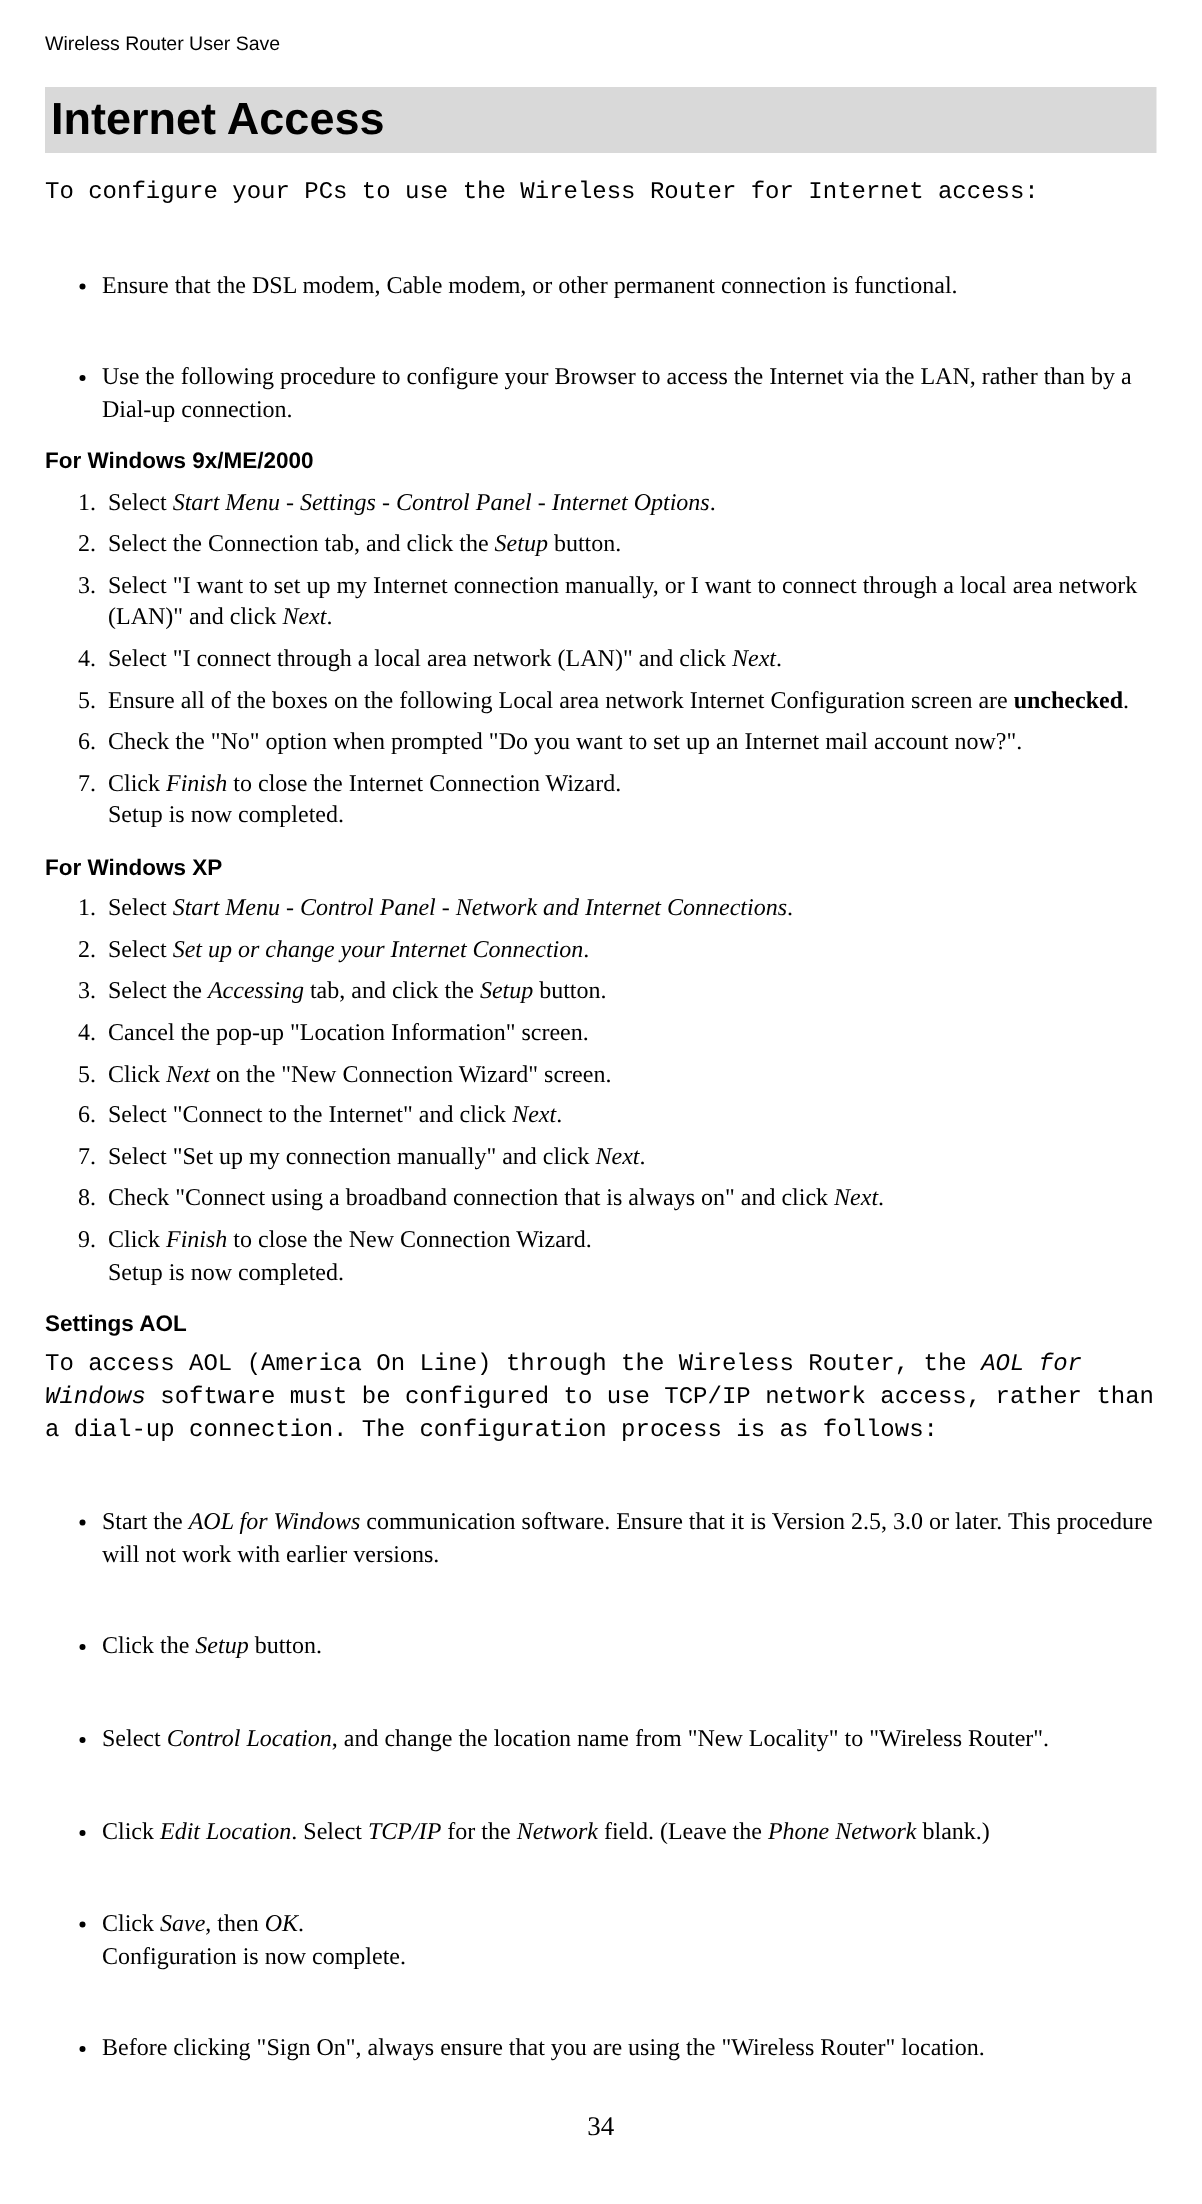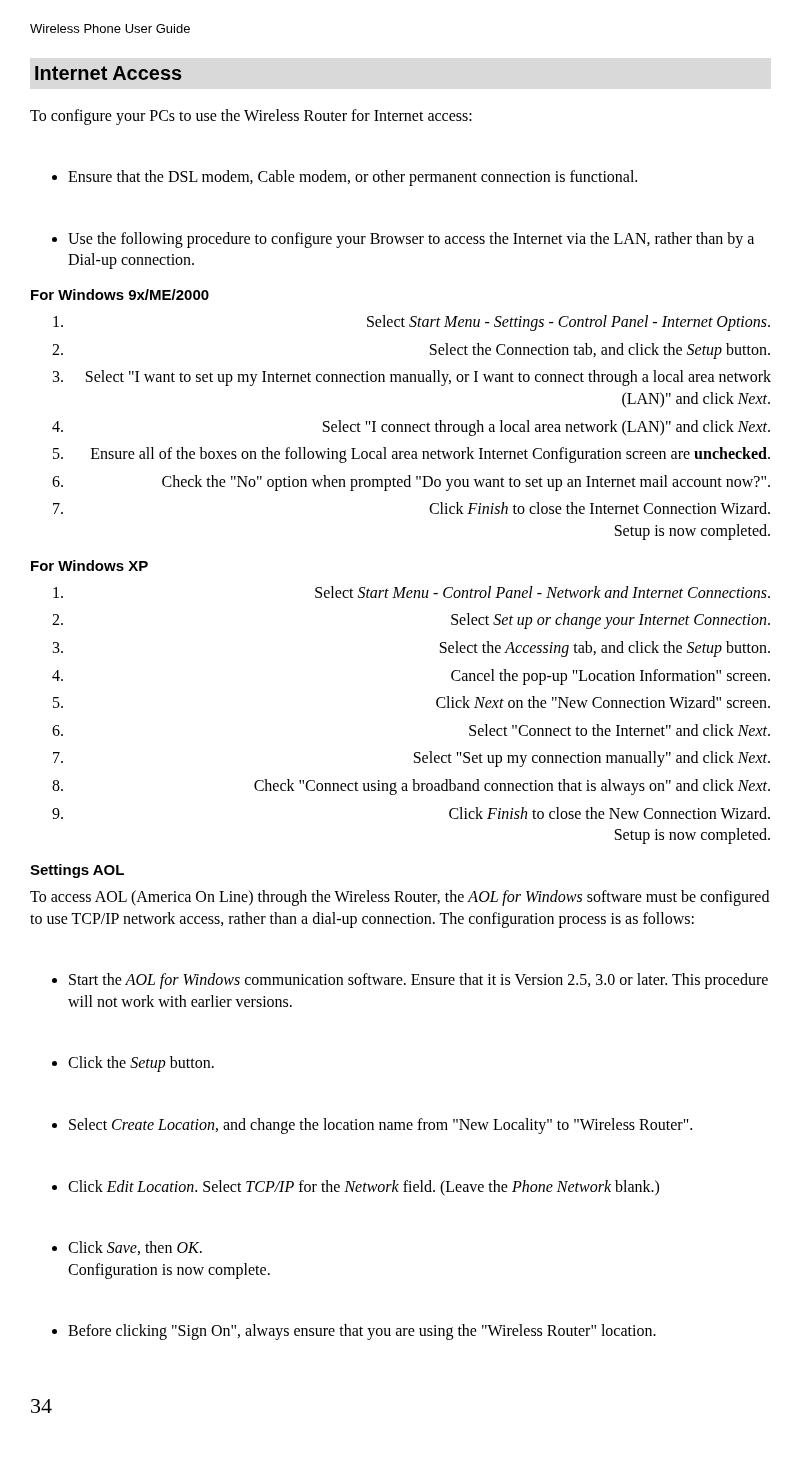--- a/index.html
+++ b/index.html
@@ -12,28 +12,29 @@
       box-sizing: border-box;
       color: #000;
     }
     .header-text {
       font-family: Arial, Helvetica, sans-serif;
       font-size: 13px;
       margin-bottom: 20px;
     }
     .section-title {
       font-family: Arial, Helvetica, sans-serif;
-      font-size: 20px;
+      font-size: 30px;
       font-weight: bold;
       background-color: #d9d9d9;
       padding: 2px 4px;
       margin: 0 0 16px 0;
     }
     .intro-text {
       margin: 0 0 10px 0;
+      font-family: Liberation Mono, monospace;
     }
     ul.bulleted {
       list-style-type: disc;
       padding-left: 38px;
       margin: 0 0 14px 0;
     }
     ul.bulleted li {
       margin-bottom: 6px;
       padding-left: 0;
       margin-top: 40px;
@@ -44,32 +45,31 @@
       font-weight: bold;
       margin: 14px 0 6px 0;
     }
     ol.numbered {
       padding-left: 38px;
       margin: 0 0 14px 0;
     }
     ol.numbered li {
       margin-bottom: 6px;
       padding-left: 4px;
-      text-align: right;
     }
     .page-number {
-      text-align: left;
-      font-size: 22px;
-      margin-top: 49px;
+      text-align: center;
+      font-size: 18px;
+      margin-top: 28px;
     }
   </style>
 </head>
 <body>
 
-<div class="header-text">Wireless Phone User Guide</div>
+<div class="header-text">Wireless Router User Save</div>
 
 <div class="section-title">Internet Access</div>
 
 <p class="intro-text">To configure your PCs to use the Wireless Router for Internet access:</p>
 
 <ul class="bulleted">
   <li>Ensure that the DSL modem, Cable modem, or other permanent connection is functional.</li>
   <li>Use the following procedure to configure your Browser to access the Internet via the LAN, rather than by a Dial-up connection.</li>
 </ul>
 
@@ -95,19 +95,19 @@
   <li>Select "Set up my connection manually" and click <i>Next</i>.</li>
   <li>Check "Connect using a broadband connection that is always on" and click <i>Next</i>.</li>
   <li>Click <i>Finish</i> to close the New Connection Wizard.<br>Setup is now completed.</li>
 </ol>
 
 <div class="subsection-title">Settings AOL</div>
 <p class="intro-text">To access AOL (America On Line) through the Wireless Router, the <i>AOL for Windows</i> software must be configured to use TCP/IP network access, rather than a dial-up connection. The configuration process is as follows:</p>
 <ul class="bulleted">
   <li>Start the <i>AOL for Windows</i> communication software. Ensure that it is Version 2.5, 3.0 or later. This procedure will not work with earlier versions.</li>
   <li>Click the <i>Setup</i> button.</li>
-  <li>Select <i>Create Location</i>, and change the location name from "New Locality" to "Wireless Router".</li>
+  <li>Select <i>Control Location</i>, and change the location name from "New Locality" to "Wireless Router".</li>
   <li>Click <i>Edit Location</i>. Select <i>TCP/IP</i> for the <i>Network</i> field. (Leave the <i>Phone Network</i> blank.)</li>
   <li>Click <i>Save</i>, then <i>OK</i>.<br>Configuration is now complete.</li>
   <li>Before clicking "Sign On", always ensure that you are using the "Wireless Router" location.</li>
 </ul>
 
 <div class="page-number">34</div>
 
 </body></html>

